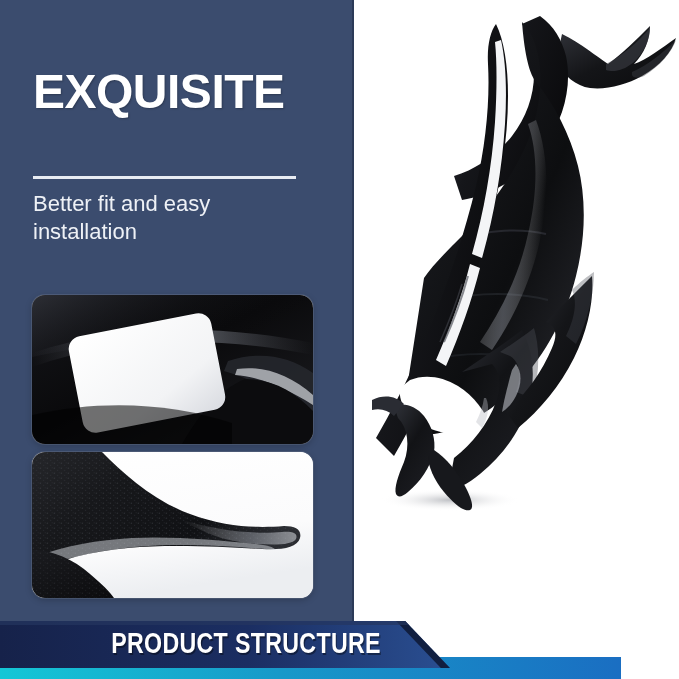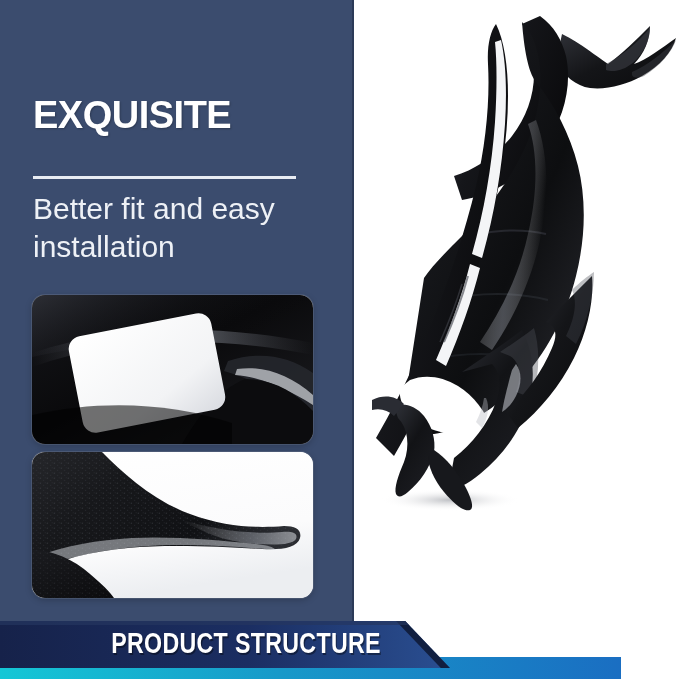--- a/index.html
+++ b/index.html
@@ -26,24 +26,24 @@
     width: 354px;
     height: 621px;
     background: #3b4c6e;
     box-sizing: border-box;
     border-right: 2px solid #2b3a58;
   }
 
   .headline {
     position: absolute;
     left: 33px;
-    top: 96px;
+    top: 68px;
     width: 290px;
     color: #ffffff;
-    font-size: 38px;
+    font-size: 48px;
     line-height: 1.02;
     font-weight: bold;
     letter-spacing: -0.5px;
     text-shadow: 1px 1px 2px rgba(0,0,0,0.25);
   }
   .headline .l2 { display: block; }
 
   .rule {
     position: absolute;
     left: 33px;
@@ -52,21 +52,21 @@
     height: 3px;
     background: #e8ecf3;
   }
 
   .subhead {
     position: absolute;
     left: 33px;
     top: 190px;
     width: 270px;
     color: #eef1f6;
-    font-size: 30px;
+    font-size: 22px;
     line-height: 1.28;
     font-weight: normal;
   }
 
   
   .inset {
     position: absolute;
     left: 32px;
     width: 281px;
     border-radius: 13px;

